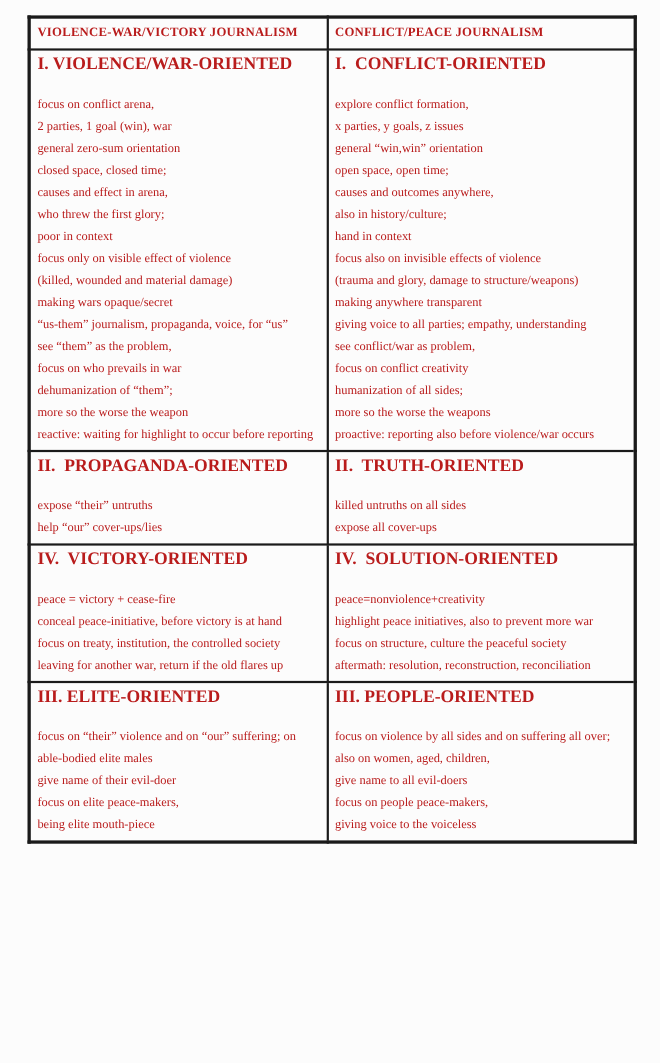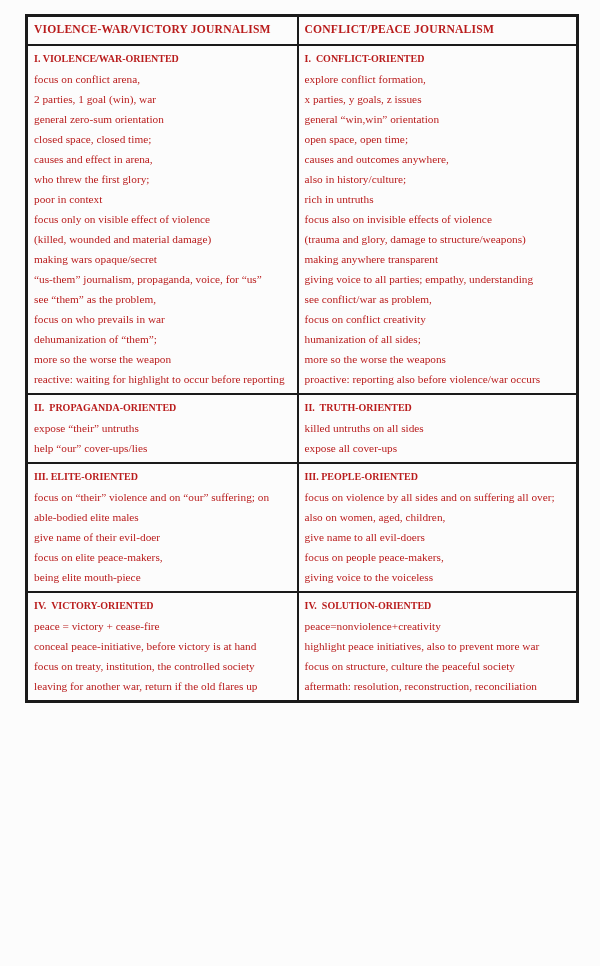--- a/index.html
+++ b/index.html
@@ -32,26 +32,26 @@
   th {
     height:26px;
     font-size:11.6px;
     font-weight:bold;
     letter-spacing:0.2px;
     line-height:20px;
     white-space:pre;
   }
   .heading {
     font-weight:bold;
-    font-size:10px;
+    font-size:16px;
     line-height:20px;
     white-space:pre;
   }
   .para { }
-  .heading + .para { margin-top:0; }
+  .heading + .para { margin-top:16px; }
   .line {
     line-height:20px;
     white-space:pre;
   }
 </style>
 </head>
 <body>
 
 <div class="page">
   <table class="pj-table">
@@ -106,21 +106,21 @@
             <div class="heading">I.  CONFLICT-ORIENTED</div>
             <div class="para">
               <div class="line">explore conflict formation,</div>
               <div class="line">x parties, y goals, z issues</div>
               <div class="line">general “win,win” orientation</div>
             </div>
             <div class="para">
               <div class="line">open space, open time;</div>
               <div class="line">causes and outcomes anywhere,</div>
               <div class="line">also in history/culture;</div>
-              <div class="line">rich in untruths</div>
+              <div class="line">hand in context</div>
             </div>
             <div class="para">
               <div class="line">focus also on invisible effects of violence</div>
               <div class="line">(trauma and glory, damage to structure/weapons)</div>
             </div>
             <div class="para">
               <div class="line">making anywhere transparent</div>
             </div>
             <div class="para">
               <div class="line">giving voice to all parties; empathy, understanding</div>
@@ -149,20 +149,52 @@
           <td>
             <div class="heading">II.  TRUTH-ORIENTED</div>
             <div class="para">
               <div class="line">killed untruths on all sides</div>
               <div class="line">expose all cover-ups</div>
             </div>
           </td>
         </tr>
         <tr>
           <td>
+            <div class="heading">IV.  VICTORY-ORIENTED</div>
+            <div class="para">
+              <div class="line">peace = victory + cease-fire</div>
+            </div>
+            <div class="para">
+              <div class="line">conceal peace-initiative, before victory is at hand</div>
+            </div>
+            <div class="para">
+              <div class="line">focus on treaty, institution, the controlled society</div>
+            </div>
+            <div class="para">
+              <div class="line">leaving for another war, return if the old flares up</div>
+            </div>
+          </td>
+          <td>
+            <div class="heading">IV.  SOLUTION-ORIENTED</div>
+            <div class="para">
+              <div class="line">peace=nonviolence+creativity</div>
+            </div>
+            <div class="para">
+              <div class="line">highlight peace initiatives, also to prevent more war</div>
+            </div>
+            <div class="para">
+              <div class="line">focus on structure, culture the peaceful society</div>
+            </div>
+            <div class="para">
+              <div class="line">aftermath: resolution, reconstruction, reconciliation</div>
+            </div>
+          </td>
+        </tr>
+        <tr>
+          <td>
             <div class="heading">III. ELITE-ORIENTED</div>
             <div class="para">
               <div class="line">focus on “their” violence and on “our” suffering; on</div>
               <div class="line">able-bodied elite males</div>
             </div>
             <div class="para">
               <div class="line">give name of their evil-doer</div>
             </div>
             <div class="para">
               <div class="line">focus on elite peace-makers,</div>
@@ -174,50 +206,18 @@
             <div class="para">
               <div class="line">focus on violence by all sides and on suffering all over;</div>
               <div class="line">also on women, aged, children,</div>
             </div>
             <div class="para">
               <div class="line">give name to all evil-doers</div>
             </div>
             <div class="para">
               <div class="line">focus on people peace-makers,</div>
               <div class="line">giving voice to the voiceless</div>
-            </div>
-          </td>
-        </tr>
-        <tr>
-          <td>
-            <div class="heading">IV.  VICTORY-ORIENTED</div>
-            <div class="para">
-              <div class="line">peace = victory + cease-fire</div>
-            </div>
-            <div class="para">
-              <div class="line">conceal peace-initiative, before victory is at hand</div>
-            </div>
-            <div class="para">
-              <div class="line">focus on treaty, institution, the controlled society</div>
-            </div>
-            <div class="para">
-              <div class="line">leaving for another war, return if the old flares up</div>
-            </div>
-          </td>
-          <td>
-            <div class="heading">IV.  SOLUTION-ORIENTED</div>
-            <div class="para">
-              <div class="line">peace=nonviolence+creativity</div>
-            </div>
-            <div class="para">
-              <div class="line">highlight peace initiatives, also to prevent more war</div>
-            </div>
-            <div class="para">
-              <div class="line">focus on structure, culture the peaceful society</div>
-            </div>
-            <div class="para">
-              <div class="line">aftermath: resolution, reconstruction, reconciliation</div>
             </div>
           </td>
         </tr>
       </tbody>
   </table>
 </div>
 
 </body></html>

